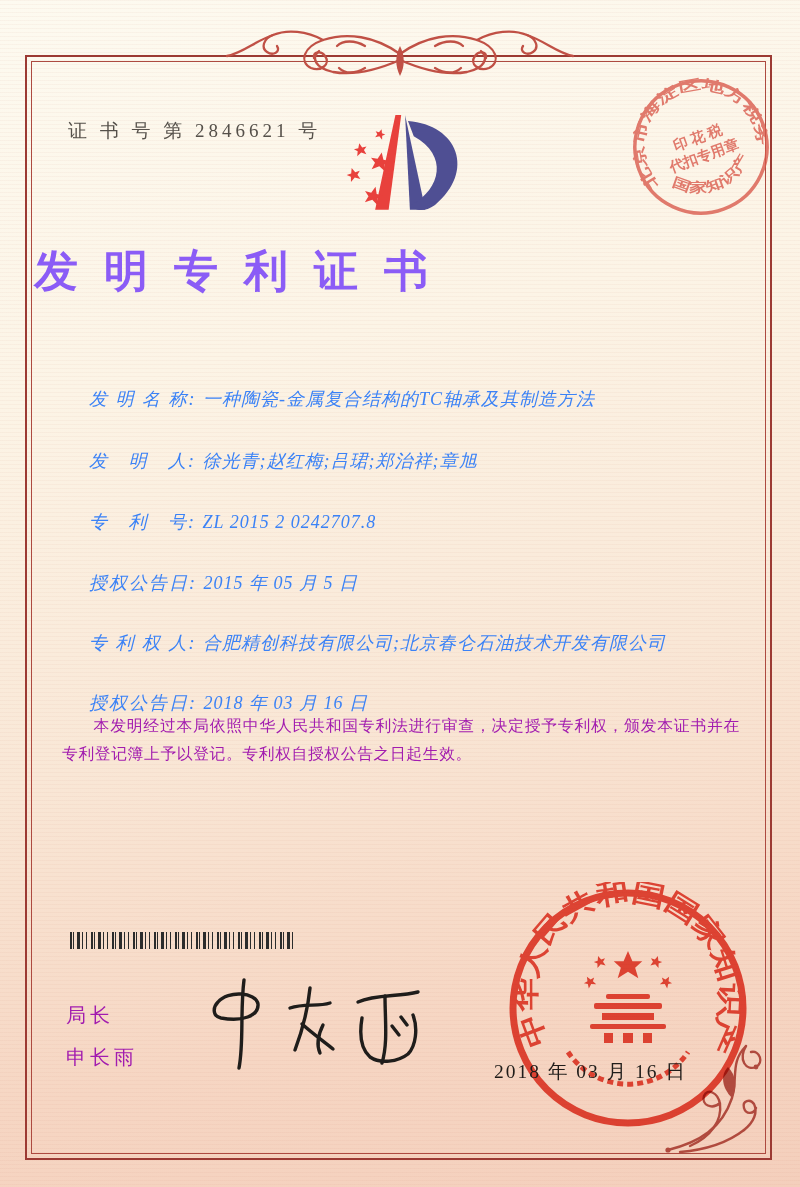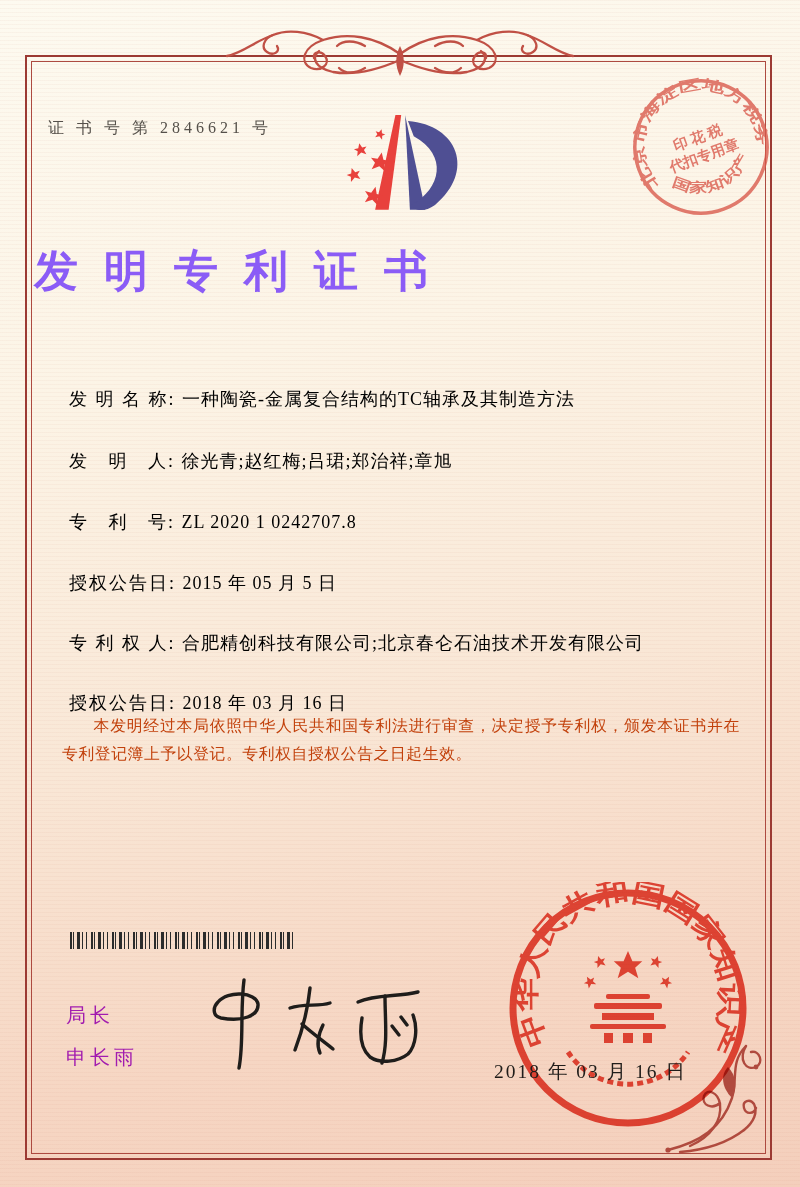--- a/index.html
+++ b/index.html
@@ -18,43 +18,43 @@
   .outer-border {
     position:absolute; left:25px; top:55px; right:28px; bottom:27px;
     border:2.5px solid #9c3a33;
   }
   .inner-border {
     position:absolute; inset:4px;
     border:1px solid #ad4a40;
   }
 
   .cert-number {
-    left:48px; top:118px;
-    font-size:16px; letter-spacing:4px; color:#55504a; white-space:pre;
+    left:68px; top:118px;
+    font-size:19px; letter-spacing:4px; color:#55504a; white-space:pre;
   }
 
   .logo-box { left:322px; top:90px; width:170px; height:140px; }
 
   .title {
     left:8px; top:242px; width:800px; text-align:left;
     font-size:44px; font-weight:700; color:#8b5cf6;
     letter-spacing:26px; text-indent:26px; white-space:nowrap;
   }
 
   .stamp-box { left:626px; top:72px; width:150px; height:150px;
     transform:rotate(-20deg); opacity:.78; }
 
-  .field { left:60px; font-size:18px; color:#000000; white-space:pre; }
+  .field { left:80px; font-size:18px; color:#3b82f6; white-space:pre;font-style:italic; }
   .field .lbl { white-space:pre; letter-spacing:2px; }
   .field .val { letter-spacing:1px; }
   .f1 { top:366px; } .f2 { top:428px; } .f3 { top:489px; }
   .f4 { top:550px; } .f5 { top:610px; } .f6 { top:670px; }
 
   .paragraphs { left:62px; top:712px; width:678px;
-    font-size:15.8px; line-height:1.76; letter-spacing:0.6px; color:#c2410c;
+    font-size:15.8px; line-height:1.76; letter-spacing:0.6px; color:#a21caf;
     text-align:justify; }
   .paragraphs p { text-indent:2em; }
 
   .barcode { left:70px; top:932px; width:224px; height:17px;
     background:repeating-linear-gradient(90deg,
       #2c2c2c 0 2px, rgba(0,0,0,0) 2px 3px,
       #2c2c2c 3px 4px, rgba(0,0,0,0) 4px 7px,
       #2c2c2c 7px 10px, rgba(0,0,0,0) 10px 12px,
       #2c2c2c 12px 13px, rgba(0,0,0,0) 13px 16px,
       #2c2c2c 16px 17px, rgba(0,0,0,0) 17px 21px);
@@ -135,21 +135,21 @@
   </svg>
 </div>
 
 <div class="abs field f1">
   <span class="lbl">发 明 名 称: </span><span class="val">一种陶瓷-金属复合结构的TC轴承及其制造方法</span>
 </div>
 <div class="abs field f2">
   <span class="lbl">发   明   人: </span><span class="val">徐光青;赵红梅;吕珺;郑治祥;章旭</span>
 </div>
 <div class="abs field f3">
-  <span class="lbl">专   利   号: </span><span class="val">ZL 2020 1 0242707.8</span>
+  <span class="lbl">专   利   号: </span><span class="val">ZL 2015 2 0242707.8</span>
 </div>
 <div class="abs field f4">
   <span class="lbl">授权公告日: </span><span class="val">2015 年 05 月 5 日</span>
 </div>
 <div class="abs field f5">
   <span class="lbl">专 利 权 人: </span><span class="val">合肥精创科技有限公司;北京春仑石油技术开发有限公司</span>
 </div>
 <div class="abs field f6">
   <span class="lbl">授权公告日: </span><span class="val">2018 年 03 月 16 日</span>
 </div>

